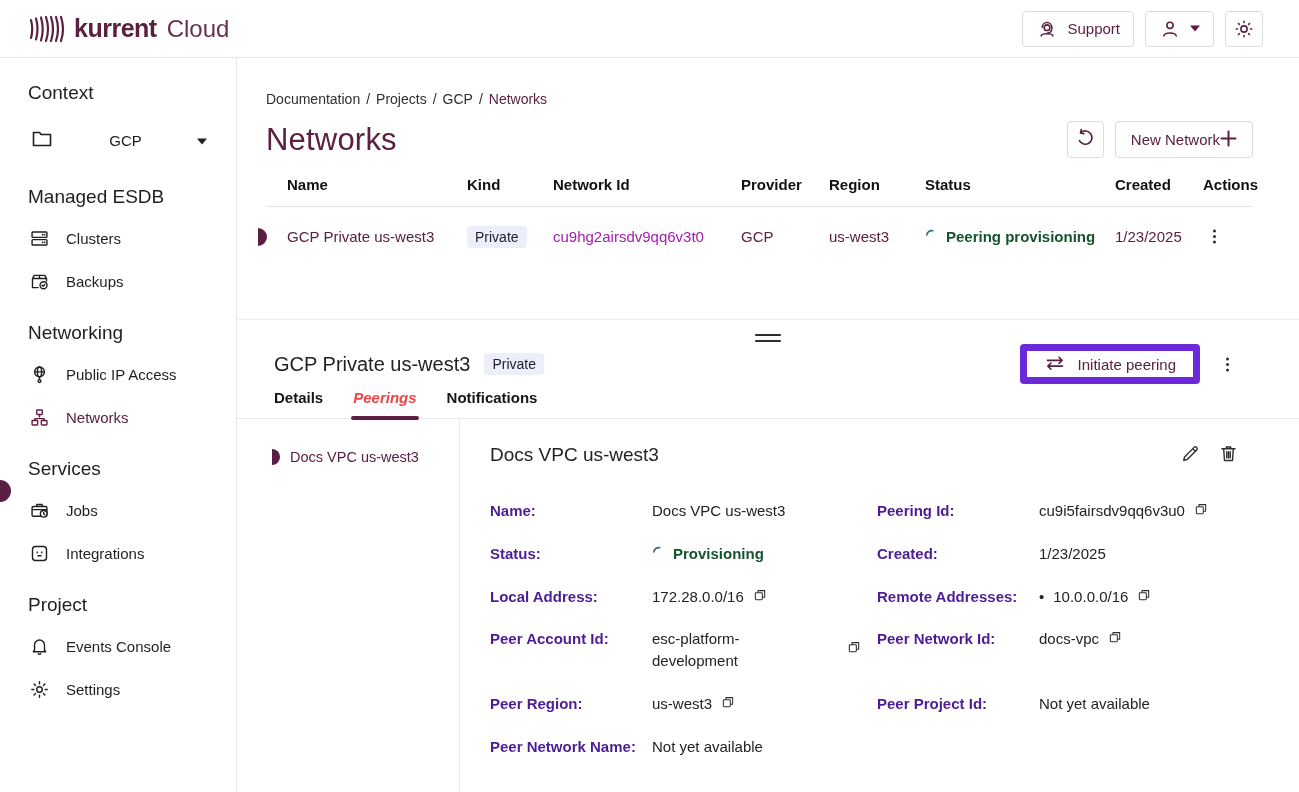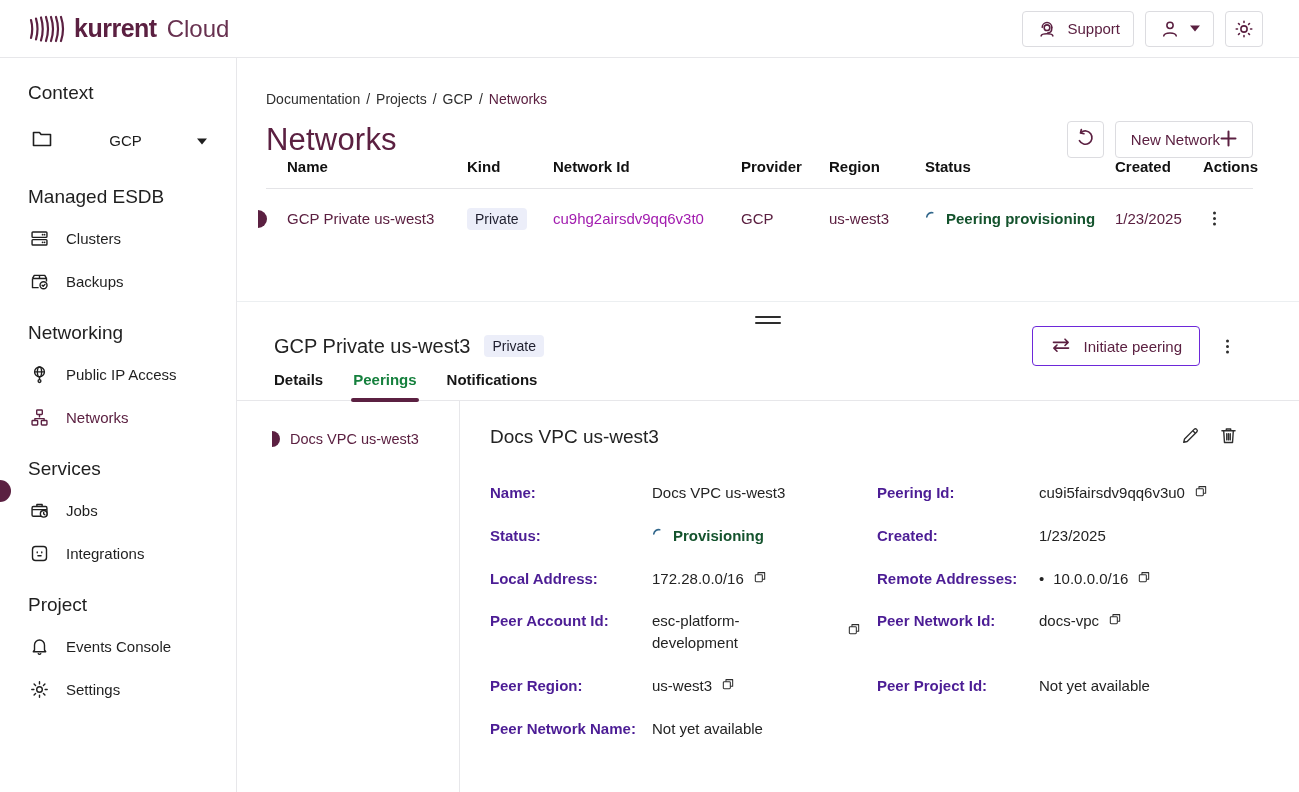--- a/index.html
+++ b/index.html
@@ -40,21 +40,21 @@
   .breadcrumb { margin-top:33px; font-size:14px; color:#2e2e2e; }
   .breadcrumb .sep { margin:0 6px; color:#2e2e2e; }
   .breadcrumb .cur { color:#5b2041; font-weight:500; }
   .title-row { display:flex; align-items:center; justify-content:space-between; margin-top:14px; }
   .page-title { font-size:31px; color:#5b2041; font-weight:400; letter-spacing:0.2px; }
   .title-actions { display:flex; align-items:center; gap:11px; }
   .act-btn { display:flex; align-items:center; justify-content:center; height:37px; border:1px solid #dcdce0; background:#fff; border-radius:4px; color:#5b2041; font-size:15px; font-weight:500; padding:0 15px; cursor:pointer; }
   .act-btn.icon-only { width:37px; padding:0; }
 
   
-  .net-table { position:relative; }
+  .net-table { margin-top:18px; position:relative; }
   .t-row { display:flex; align-items:center; }
   .t-head { border-bottom:1px solid #e4e4e7; padding-bottom:13px; }
   .t-head .cell { font-weight:700; font-size:15px; color:#111; }
   .t-body { padding:17px 0; position:relative; }
   .cell { flex:0 0 auto; padding-right:8px; }
   .c-name { width:180px; margin-left:21px; }
   .c-kind { width:86px; }
   .c-netid { width:188px; }
   .c-provider { width:88px; }
   .c-region { width:96px; }
@@ -70,24 +70,24 @@
   .kebab { background:none; border:none; cursor:pointer; color:#2d2d2d; display:inline-flex; padding:4px; }
 
   
   .panel { margin-top:53px; border-top:1px solid #eceff1; position:relative; flex:1; display:flex; flex-direction:column; min-height:0; }
   .drag-handle { position:absolute; top:10px; left:50%; transform:translateX(-50%); width:26px; cursor:row-resize; }
   .drag-handle i { display:block; height:2px; background:#2d2d2d; margin:4px 0; border-radius:1px; }
   .panel-head { display:flex; align-items:center; justify-content:space-between; padding:24px 60px 0 37px; }
   .panel-title-wrap { display:flex; align-items:center; gap:14px; }
   .panel-title { font-size:20px; font-weight:400; color:#232323; }
   .panel-head-actions { display:flex; align-items:center; gap:16px; }
-  .peer-btn { display:flex; align-items:center; gap:12px; border:1px solid #6d28d9; color:#5b2041; background:#fff; border-radius:4px; font-size:15px; font-weight:500; height:40px; padding:0 17px; cursor:pointer; }
+  .peer-btn { display:flex; align-items:center; gap:12px; border:7px solid #6d28d9; color:#5b2041; background:#fff; border-radius:4px; font-size:15px; font-weight:500; height:40px; padding:0 17px; cursor:pointer; }
   .tabs { display:flex; gap:30px; padding:0 37px; margin-top:5px; border-bottom:1px solid #e7e7ea; }
   .tab { font-size:15px; font-weight:700; color:#161616; padding-bottom:12px; cursor:pointer; position:relative; }
-  .tab.active { color:#15803d; }
+  .tab.active { color:#ef4444;font-style:italic; }
   .tab.active::after { content:""; position:absolute; left:-2px; right:-2px; bottom:-2px; height:4px; background:#5b2041; border-radius:2px; }
 
   .peerings-body { display:flex; flex:1; min-height:351px; }
   .peer-list { width:223px; flex:0 0 223px; border-right:1px solid #e7e7ea; padding:30px 0 0 37px; }
   .peer-item { display:flex; align-items:center; gap:10px; color:#5b2041; font-size:14.5px; font-weight:500; cursor:pointer; position:relative; }
   .peer-item .pill { width:8px; height:16px; background:#5b2041; border-radius:0 8px 8px 0; margin-left:-2px; }
   .peer-detail { flex:1; padding:22px 58px 0 30px; min-width:0; }
   .pd-head { display:flex; align-items:center; justify-content:space-between; }
   .pd-title { font-size:19px; font-weight:400; color:#232323; }
   .pd-icons { display:flex; align-items:center; gap:13px; }

